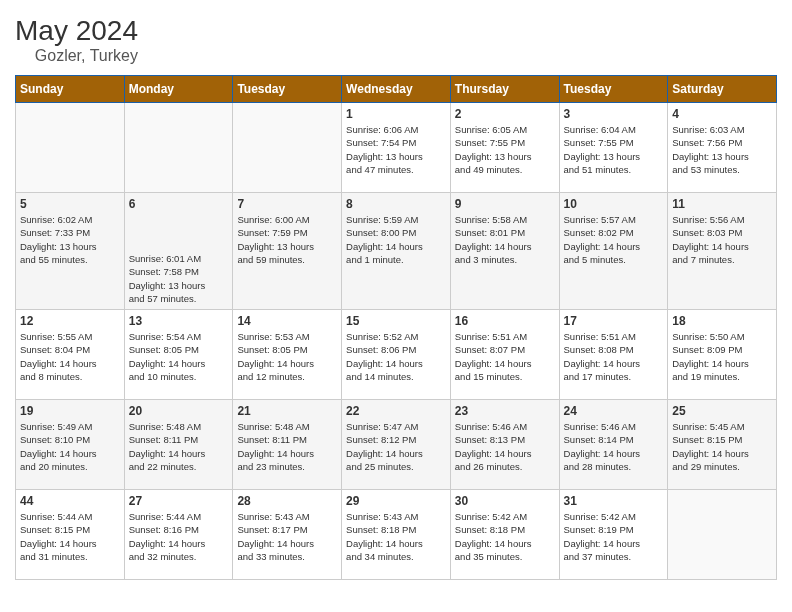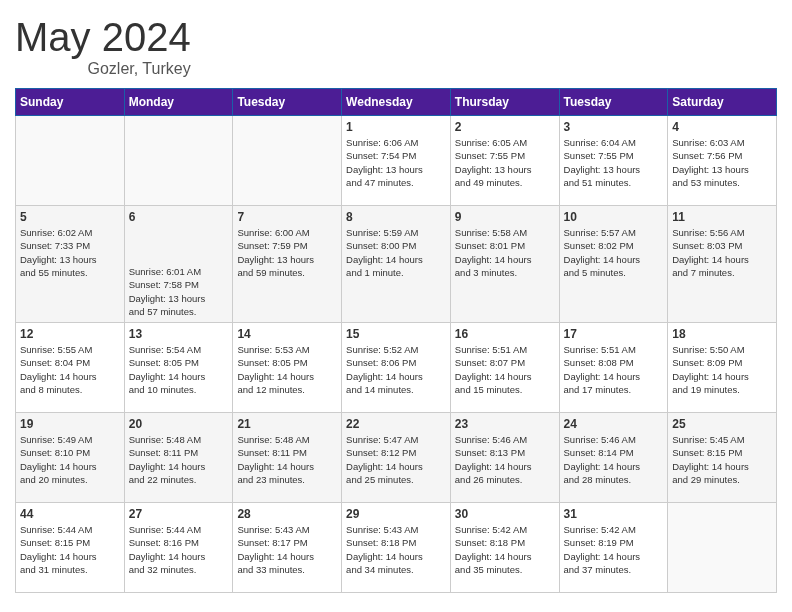--- a/index.html
+++ b/index.html
@@ -23,35 +23,35 @@
     .logo-text {
       font-size: 20px;
       font-weight: bold;
     }
     .logo-general { color: #333; }
     .logo-blue { color: #1a5fa8; }
     .title-block {
       text-align: right;
     }
     .month-year {
-      font-size: 40px;
+      font-size: 28px;
       color: #333;
       font-weight: normal;
     }
     .location {
       font-size: 16px;
       color: #555;
     }
     table {
       width: 100%;
       border-collapse: collapse;
       table-layout: fixed;
     }
     thead tr th {
-      background-color: #4c1d95;
+      background-color: #a16207;
       color: white;
       font-size: 12px;
       font-weight: bold;
       padding: 6px 4px;
       text-align: left;
       border: 1px solid #1a5fa8;
     }
     tbody tr td {
       border: 1px solid #ccc;
       vertical-align: top;

